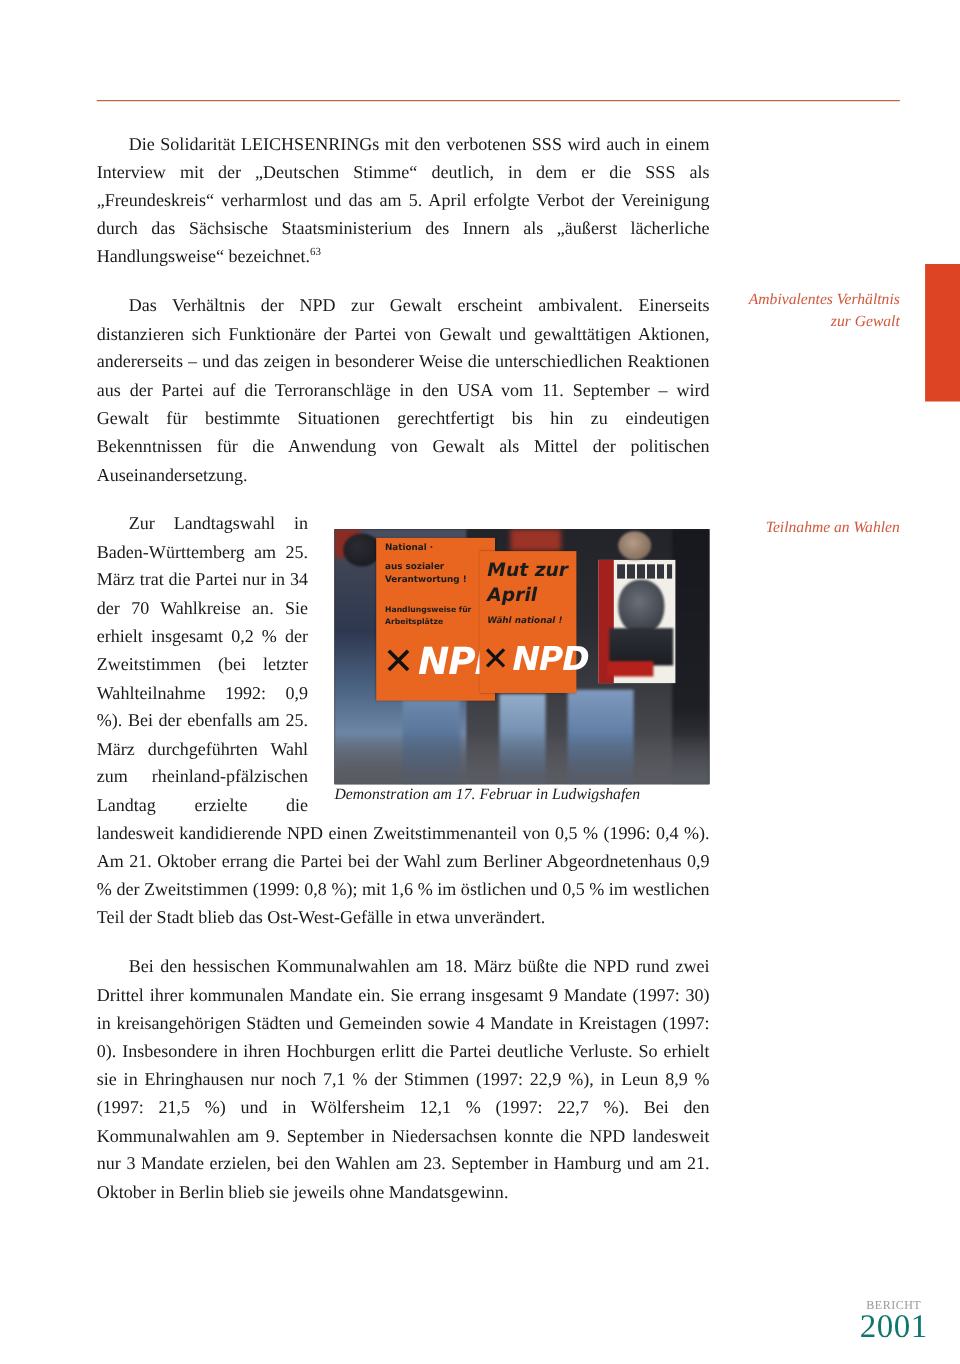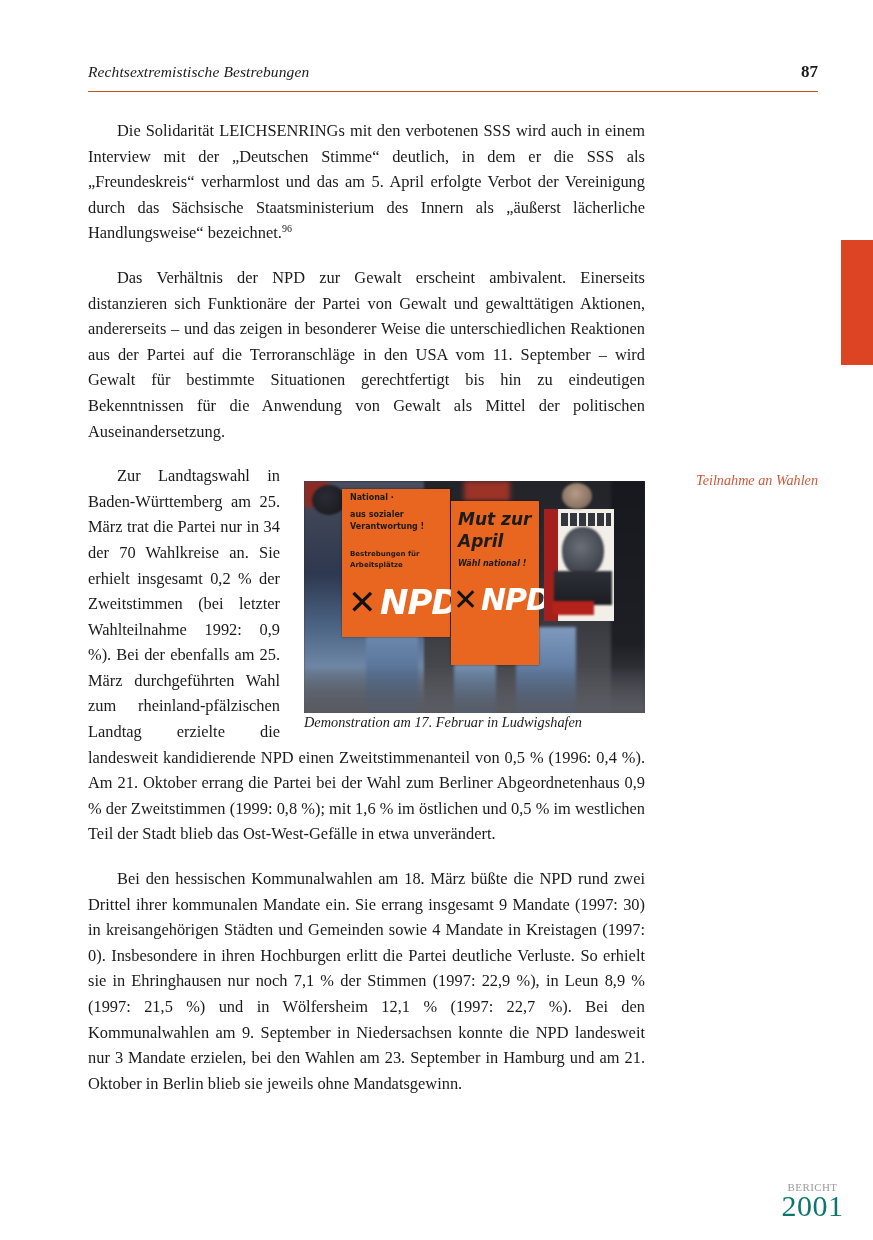--- a/index.html
+++ b/index.html
@@ -176,21 +176,21 @@
   }
   .placard .pl-x {
     position: absolute;
     font-family: "DejaVu Sans", sans-serif;
     font-weight: bold;
     color: #111;
     filter: blur(0.3px);
   }
 
   #placard1 { left: 38px; top: 8px; width: 108px; height: 148px; }
-  #placard2 { left: 147px; top: 20px; width: 88px; height: 164px; }
+  #placard2 { left: 132px; top: 20px; width: 88px; height: 129px; }
 
   .portrait-poster {
     position: absolute;
     left: 240px; top: 28px; width: 70px; height: 112px;
     background: #f2efe8;
     filter: blur(0.4px);
   }
   .pp-red-l {
     position: absolute; left: 0; top: 0; width: 14px; height: 112px;
     background: #a3201c;
@@ -263,33 +263,30 @@
     color: #0f766e;
     letter-spacing: 0.5px;
     margin-top: -3px;
   }
 </style>
 </head>
 <body>
 
 <div class="page">
 
-  <div class="header">
-    <span class="header-title">Rechtsextremistische Bestrebungen</span>
-    <span class="header-pageno">87</span>
-  </div>
   <div class="header-rule"></div>
 
   <div class="edge-tab"></div>
 
+  <div class="marginal" id="marg-gewalt">Ambivalentes Verhältnis zur Gewalt</div>
   <div class="marginal" id="marg-wahlen">Teilnahme an Wahlen</div>
 
   <div class="content">
 
-    <p class="body"><span>Die Solidarität LEICHSENRINGs mit den verbotenen SSS wird auch in einem Interview mit der „Deutschen Stimme“ deutlich, in dem er die SSS als „Freundeskreis“ verharmlost und das am 5. April erfolgte Verbot der Vereinigung durch das Sächsische Staatsministerium des Innern als „äußerst lächerliche Handlungsweise“ bezeichnet.</span><sup class="fn">96</sup></p>
+    <p class="body"><span>Die Solidarität LEICHSENRINGs mit den verbotenen SSS wird auch in einem Interview mit der „Deutschen Stimme“ deutlich, in dem er die SSS als „Freundeskreis“ verharmlost und das am 5. April erfolgte Verbot der Vereinigung durch das Sächsische Staatsministerium des Innern als „äußerst lächerliche Handlungsweise“ bezeichnet.</span><sup class="fn">63</sup></p>
 
     <p class="body">Das Verhältnis der NPD zur Gewalt erscheint ambivalent. Einerseits distanzieren sich Funktionäre der Partei von Gewalt und gewalttätigen Aktionen, andererseits – und das zeigen in besonderer Weise die unterschiedlichen Reaktionen aus der Partei auf die Terroranschläge in den USA vom 11. September – wird Gewalt für bestimmte Situationen gerechtfertigt bis hin zu eindeutigen Bekenntnissen für die Anwendung von Gewalt als Mittel der politischen Auseinandersetzung.</p>
 
 
     <div class="figure">
       <div class="photo">
         <div class="ph-bg"></div>
         <div class="ph-crowd-l"></div>
         <div class="ph-red-top"></div>
         <div class="ph-red-top2"></div>
@@ -297,21 +294,21 @@
         <div class="ph-dark-r"></div>
         <div class="ph-jeans-a"></div>
         <div class="ph-jeans-c"></div>
         <div class="ph-jeans-b"></div>
         <div class="ph-ground"></div>
 
         <div class="placard" id="placard1">
           <span class="pl-txt" style="left:8px;top:4px;font-size:8px;">National ·</span>
           <span class="pl-txt" style="left:8px;top:21px;font-size:8px;">aus sozialer</span>
           <span class="pl-txt" style="left:8px;top:33px;font-size:8px;">Verantwortung !</span>
-          <span class="pl-txt" style="left:8px;top:61px;font-size:7px;">Bestrebungen für</span>
+          <span class="pl-txt" style="left:8px;top:61px;font-size:7px;">Handlungsweise für</span>
           <span class="pl-txt" style="left:8px;top:72px;font-size:7px;">Arbeitsplätze</span>
           <span class="pl-x" style="left:6px;top:96px;font-size:34px;line-height:34px;">✕</span>
           <span class="pl-npd" style="left:38px;top:96px;font-size:34px;line-height:34px;">NPD</span>
         </div>
 
         <div class="placard" id="placard2">
           <span class="pl-txt" style="left:7px;top:8px;font-size:17px;font-style:italic;">Mut zur</span>
           <span class="pl-txt" style="left:7px;top:30px;font-size:17px;font-style:italic;">April</span>
           <span class="pl-txt" style="left:7px;top:58px;font-size:8px;font-style:italic;">Wähl national !</span>
           <span class="pl-x" style="left:2px;top:84px;font-size:30px;line-height:30px;">✕</span>

